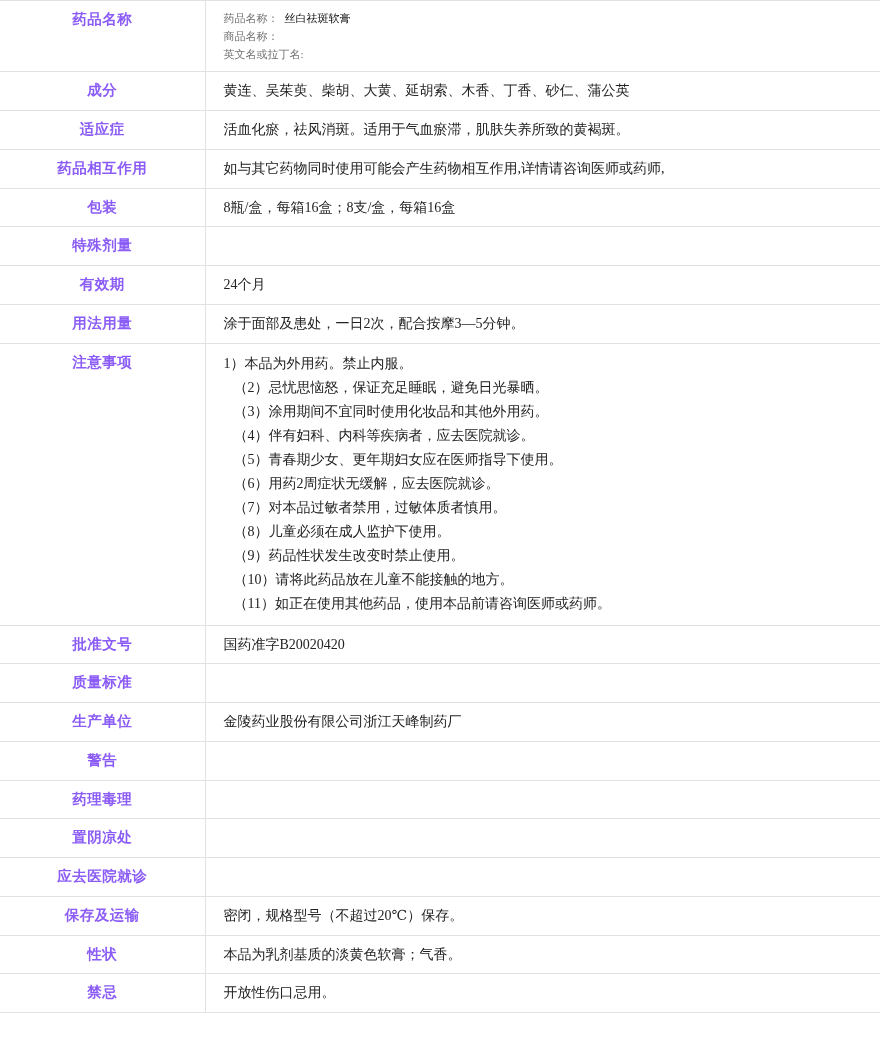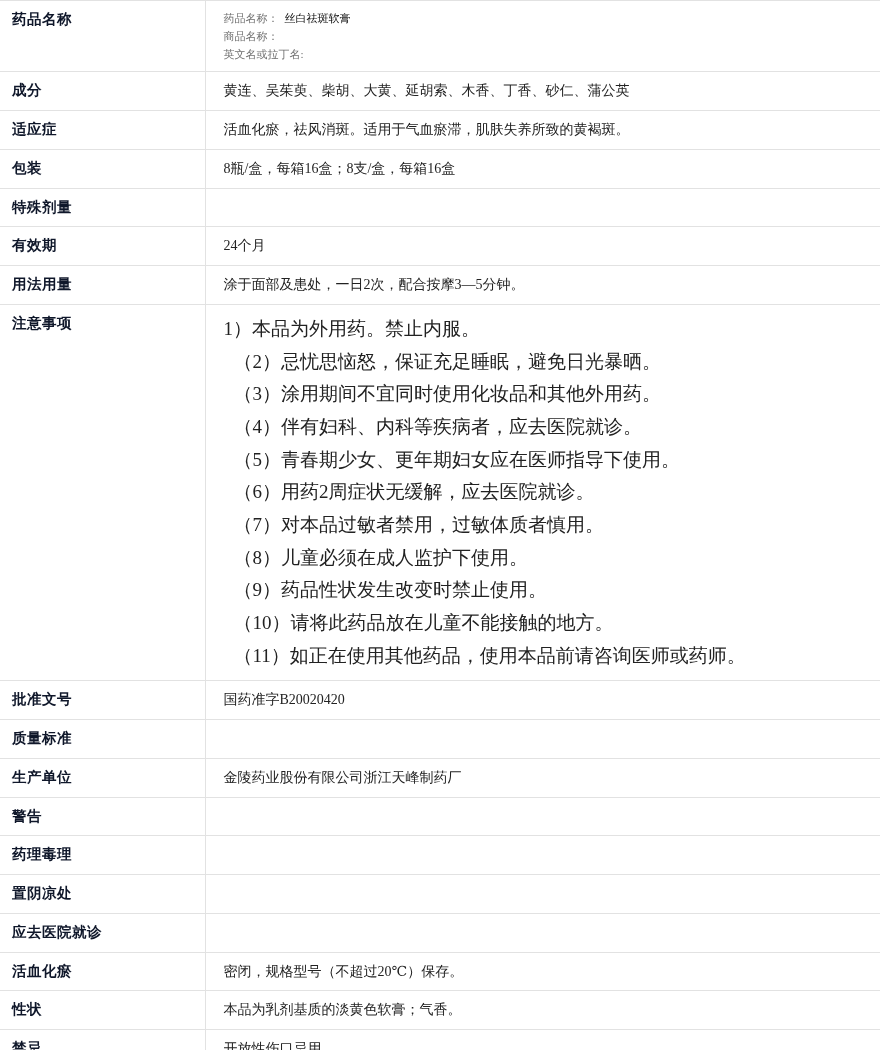--- a/index.html
+++ b/index.html
@@ -25,49 +25,49 @@
   }
   table.drug-table tr {
     border-bottom: 1px solid #e2e2e2;
   }
   table.drug-table tr.first-row {
     border-top: 1px solid #e2e2e2;
   }
   td.label-cell {
     width: 205px;
     box-sizing: border-box;
-    text-align: left;
+    text-align: center;
     padding: 8px 12px 8px 12px;
     vertical-align: top;
     font-weight: bold;
     font-size: 14.5px;
     line-height: 1.5;
     letter-spacing: 0.5px;
-    color: #0f172a;
+    color: #8b5cf6;
   }
   td.value-cell {
     box-sizing: border-box;
     padding: 8px 10px 8px 18px;
     vertical-align: top;
     border-left: 1px solid #e2e2e2;
     font-size: 14px;
     line-height: 1.55;
     color: #222222;
   }
   .namelines div {
     color: #6f6f6f;
     font-size: 11px;
     line-height: 1.65;
   }
   .namelines div .nameval {
     color: #111111;
     padding-left: 6px;
   }
   .notice-list {
-    font-size: 19px;
+    font-size: 14px;
     line-height: 1.72;
   }
   .notice-list .item {
     white-space: pre;
   }
   .notice-list .item.indent {
     padding-left: 10px;
   }
   .tall-empty {
     min-height: 16px;
@@ -94,20 +94,24 @@
       <tr>
         <td class="label-cell">成分</td>
         <td class="value-cell">黄连、吴茱萸、柴胡、大黄、延胡索、木香、丁香、砂仁、蒲公英</td>
       </tr>
 
       <tr>
         <td class="label-cell">适应症</td>
         <td class="value-cell">活血化瘀，祛风消斑。适用于气血瘀滞，肌肤失养所致的黄褐斑。</td>
       </tr>
 
+      <tr>
+        <td class="label-cell">药品相互作用</td>
+        <td class="value-cell">如与其它药物同时使用可能会产生药物相互作用,详情请咨询医师或药师,</td>
+      </tr>
 
       <tr>
         <td class="label-cell">包装</td>
         <td class="value-cell">8瓶/盒，每箱16盒；8支/盒，每箱16盒</td>
       </tr>
 
       <tr>
         <td class="label-cell">特殊剂量</td>
         <td class="value-cell tall-empty"></td>
       </tr>
@@ -170,21 +174,21 @@
         <td class="label-cell">置阴凉处</td>
         <td class="value-cell tall-empty"></td>
       </tr>
 
       <tr>
         <td class="label-cell">应去医院就诊</td>
         <td class="value-cell tall-empty"></td>
       </tr>
 
       <tr>
-        <td class="label-cell">活血化瘀</td>
+        <td class="label-cell">保存及运输</td>
         <td class="value-cell">密闭，规格型号（不超过20℃）保存。</td>
       </tr>
 
       <tr>
         <td class="label-cell">性状</td>
         <td class="value-cell">本品为乳剂基质的淡黄色软膏；气香。</td>
       </tr>
 
 
       <tr>

